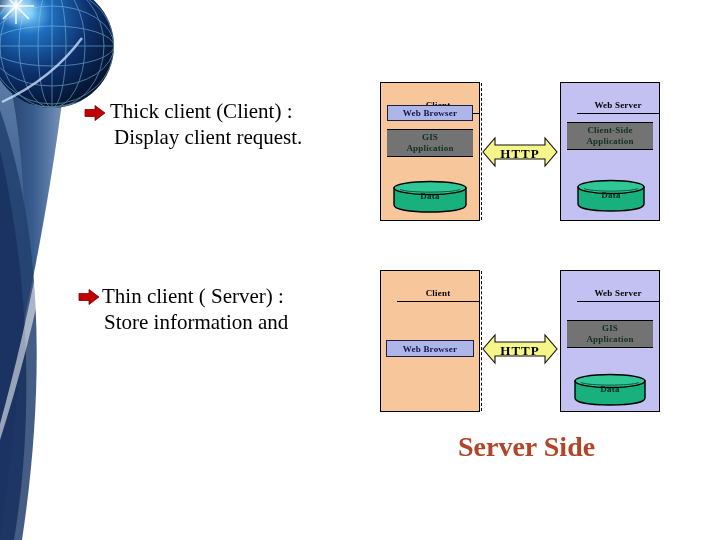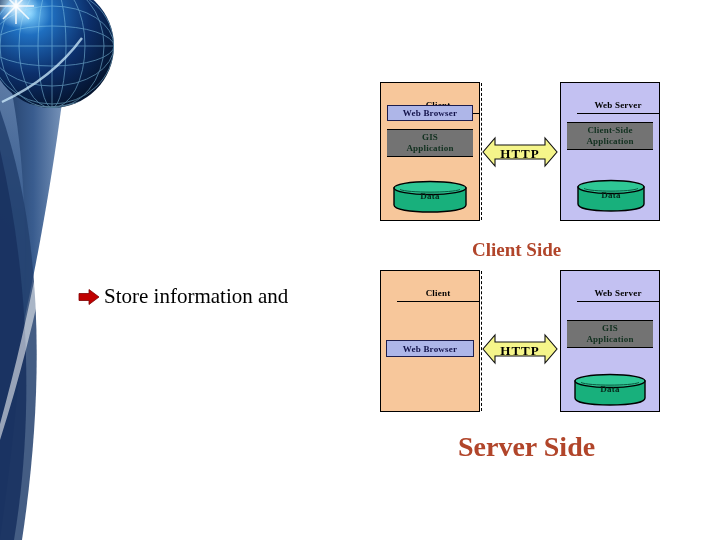--- a/index.html
+++ b/index.html
@@ -168,25 +168,33 @@
         <line x1="12" y1="22" x2="48" y2="22"></line>
         <line x1="17" y1="9" x2="43" y2="35"></line>
         <line x1="43" y1="9" x2="17" y2="35"></line>
       </g>
       <path d="M96,54 C74,84 46,104 16,118" stroke="#cfeeff" stroke-width="2.4" fill="none" opacity=".75"></path>
     </svg>
   </div>
 
   <div class="text-col">
 
+    <div class="bullet-block" id="blk-thick">
+      <svg class="arrow-bullet" viewBox="0 0 22 16">
+        <path d="M1,4.5 L11,4.5 L11,0.5 L21,8 L11,15.5 L11,11.5 L1,11.5 Z" fill="#C00000" stroke="#7d0000" stroke-width="0.8"></path>
+      </svg>
+      <div class="bullet-line first">Thick client (Client) :</div>
+      <div class="bullet-line cont">Display client request.</div>
+    </div>
 
     <div class="bullet-block" id="blk-thin">
       <svg class="arrow-bullet" viewBox="0 0 22 16">
         <path d="M1,4.5 L11,4.5 L11,0.5 L21,8 L11,15.5 L11,11.5 L1,11.5 Z" fill="#C00000" stroke="#7d0000" stroke-width="0.8"></path>
       </svg>
+      <div class="bullet-line first">Thin client ( Server) :</div>
       <div class="bullet-line cont">Store information and</div>
     </div>
   </div>
 
   <div class="figure" id="fig-top">
 
     <div class="node client-box" style="left:0;top:0;width:100px;height:139px;">
       <div class="box-title">Client</div>
       <div class="client-dash"></div>
     </div>
@@ -226,21 +234,20 @@
     <div class="cyl" style="left:196px;top:97px;width:70px;height:33px;">
       <svg viewBox="0 0 70 33" style="position:absolute;left:0;top:0;width:70px;height:33px;">
         <path d="M2,8 L2,25 C2,29.5 16,32 35,32 C54,32 68,29.5 68,25 L68,8 Z" fill="#18B07C" stroke="#000" stroke-width="1.4"></path>
         <ellipse cx="35" cy="8" rx="33" ry="6.5" fill="#2ec795" stroke="#000" stroke-width="1.4"></ellipse>
         <path d="M8,9.5 C15,13 55,13 62,9.5" fill="none" stroke="#0a5b40" stroke-width="1"></path>
       </svg>
       <div class="cyl-label">Data</div>
     </div>
   </div>
 
-  <div class="side-caption" id="cap-client">Client Side</div>
 
   <div class="figure" id="fig-bottom">
 
     <div class="node client-box" style="left:0;top:0;width:100px;height:142px;">
       <div class="box-title">Client</div>
       <div class="client-dash"></div>
     </div>
 
     <div class="node browser-box" style="left:6px;top:70px;width:88px;height:17px;">Web Browser</div>
 

